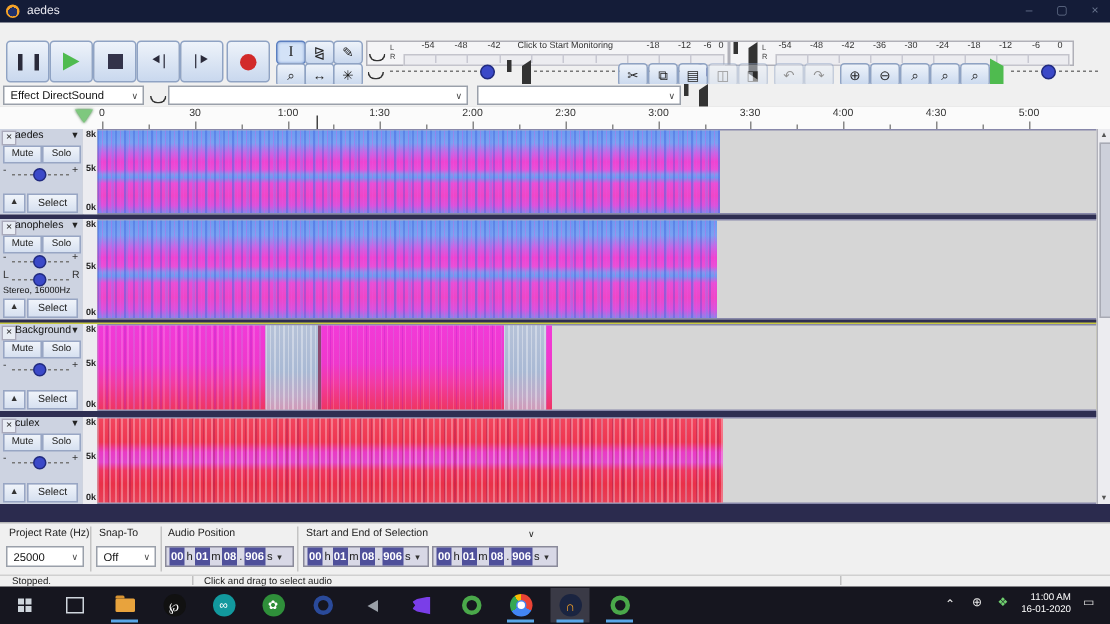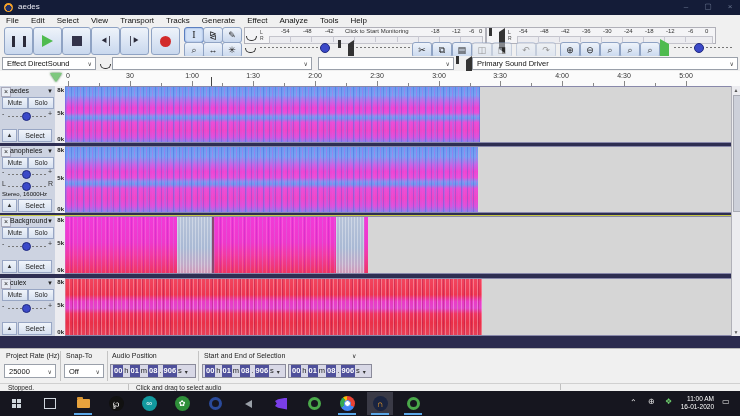--- a/index.html
+++ b/index.html
@@ -139,33 +139,20 @@
 <div id="screen">
 
   <div id="titlebar" class="abs">
     <span class="abs appicon"></span>
     <span class="abs ttl">aedes</span>
     <span class="abs wbtn" style="right:44px;">–</span>
     <span class="abs wbtn" style="right:22px;">▢</span>
     <span class="abs wbtn" style="right:0;">×</span>
   </div>
 
-  <div id="menubar" class="abs">
-    <span>File</span>
-    <span>Edit</span>
-    <span>Select</span>
-    <span>View</span>
-    <span>Transport</span>
-    <span>Tracks</span>
-    <span>Generate</span>
-    <span>Effect</span>
-    <span>Analyze</span>
-    <span>Tools</span>
-    <span>Help</span>
-  </div>
 
   <div id="toolrow" class="abs">
     
     <div class="abs tbtn big" style="left:4px;">
         <span class="pausebars"></span>
       </div>
     <div class="abs tbtn big" style="left:33px;">
         <span class="playtri"></span>
       </div>
     <div class="abs tbtn big" style="left:62px;">
@@ -304,24 +291,20 @@
     <span class="abs micicon" style="left:102px;top:3px;"></span>
     <div class="abs combo" style="left:112px;width:200px;">
       <span></span>
         <span class="chev">∨</span>
     </div>
     <div class="abs combo" style="left:318px;width:136px;">
       <span></span>
         <span class="chev">∨</span>
     </div>
     <span class="abs spkicon" style="left:466px;top:4px;"></span>
-    <div class="abs combo" style="left:472px;width:266px;">
-      <span>Primary Sound Driver</span>
-        <span class="chev">∨</span>
-    </div>
   </div>
 
   <div id="timeline" class="abs">
     <span class="abs pin-tri" style="left:50px;top:2px;"></span>
     <span class="abs tlab" style="left:68px;">0</span>
     <span class="abs tlab" style="left:130px;">30</span>
     <span class="abs tlab" style="left:192px;">1:00</span>
     <span class="abs tlab" style="left:253px;">1:30</span>
     <span class="abs tlab" style="left:315px;">2:00</span>
     <span class="abs tlab" style="left:377px;">2:30</span>

